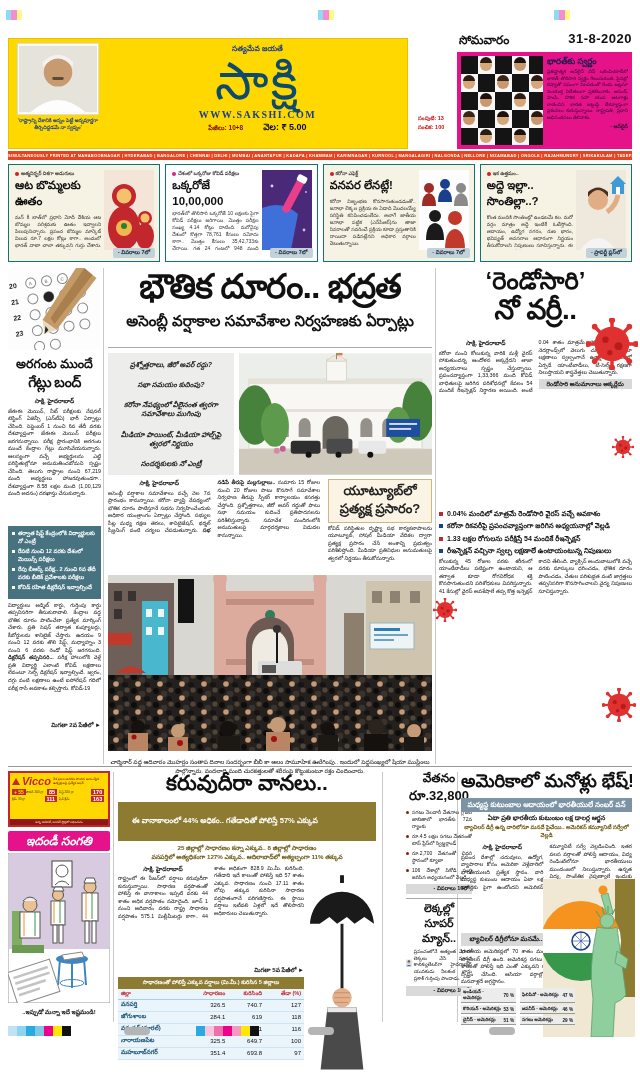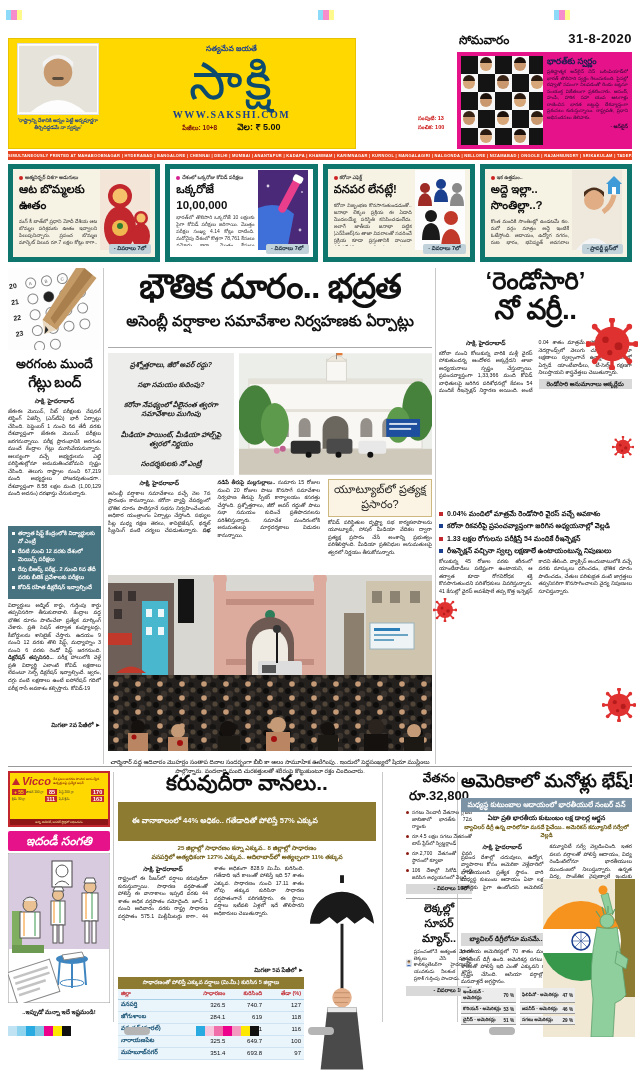--- a/index.html
+++ b/index.html
@@ -2,21 +2,21 @@
 <html><head>
 <meta charset="utf-8">
 <style>
 *{margin:0;padding:0;box-sizing:border-box}
 body{background:#fff;font-family:"Liberation Sans",sans-serif;color:#111}
 #paper{position:relative;width:640px;height:1075px;background:#fff;overflow:hidden}
 
 .regmark{position:absolute;top:10px;width:16px;height:10px;opacity:.45;
  background:linear-gradient(90deg,#00aeef 0 33%,#ec008c 33% 66%,#fff200 66% 100%)}
 
-#yellow{position:absolute;left:8px;top:38px;width:348px;height:111px;background:#ffd800;border:1px solid #e6c200;display:flex;padding:4px;gap:9px}
+#yellow{position:absolute;left:8px;top:38px;width:400px;height:111px;background:#ffd800;border:1px solid #e6c200;display:flex;padding:4px;gap:9px}
 .mast-left{width:90px;display:flex;flex-direction:column;align-items:center}
 .founder-frame{width:82px;height:72px;background:#fff;border:1px solid #ddd;padding:1px}
 .founder-quote{font-size:5px;color:#1b3f8f;font-weight:bold;text-align:center;line-height:1.35;margin-top:2px}
 .mast-center{flex:1;text-align:center;overflow:hidden}
 .motto{font-size:7.5px;color:#1b3f8f;font-weight:bold;margin-top:1px}
 .logo{font-size:52px;line-height:1.02;color:#0c4a6e;font-weight:400;letter-spacing:2px}
 .url{font-family:"Liberation Serif",serif;font-size:10px;font-weight:bold;color:#1b3f8f;letter-spacing:1.5px;margin-top:1px}
 .mast-meta{display:flex;justify-content:center;gap:20px;margin-top:2px;align-items:baseline}
 .pages{font-size:6.5px;color:#7a1010;font-weight:bold}
 .price{font-size:9px;color:#111;font-weight:800}
@@ -24,21 +24,21 @@
 #daylbl{position:absolute;left:459px;top:33px;font-size:12px;font-weight:800}
 #datelbl{position:absolute;left:552px;top:31px;width:80px;text-align:right;font-size:13px;font-weight:800;letter-spacing:.5px}
 #goldbox{position:absolute;left:457px;top:52px;width:175px;height:97px;background:#e6128a;padding:4px;display:flex;gap:4px}
 .gold-text{flex:1;overflow:hidden}
 .gold-title{font-size:8.5px;color:#101c4e;font-weight:800;margin-bottom:1px}
 .gold-body{font-size:4.7px;color:#2a0a34;line-height:1.4;text-align:justify}
 .gold-sign{font-size:5px;font-weight:bold;text-align:right;color:#2a0a34;margin-top:1px}
 #printline{position:absolute;left:8px;top:151px;width:624px;height:9px;background:#e8431f;color:#fff;font-size:4px;font-weight:bold;line-height:9px;text-align:center;letter-spacing:.3px;white-space:nowrap;overflow:hidden}
 
 #teasers{position:absolute;left:8px;top:164px;width:624px;height:98px;display:flex;gap:5px}
-.teaser{flex:1;border:5px solid #0f766e;background:#f6f2e4;position:relative;padding:5px 5px 11px 6px;display:flex;gap:3px}
+.teaser{flex:1;border:1px solid #0f766e;background:#f6f2e4;position:relative;padding:5px 5px 11px 6px;display:flex;gap:3px}
 .teaser.white{background:#fff}
 .t-text{flex:1;overflow:hidden}
 .kicker{font-size:5px;font-weight:bold;color:#444}
 .dot{display:inline-block;width:4px;height:4px;border-radius:50%;background:#cc2222;margin-right:2px;vertical-align:middle}
 .dot.mag{background:#d6218f}
 .t-head{font-size:11.5px;font-weight:800;color:#101010;margin:2px 0 3px}
 .t-body{font-size:5px;color:#333;text-align:justify;line-height:1.4}
 .t-img{width:50px;height:80px;flex:none;align-self:center}
 .t-tag{position:absolute;right:4px;bottom:3px;background:#c2d2da;color:#123;font-size:5.5px;font-weight:bold;padding:1px 5px;border-radius:2px}
 
@@ -58,21 +58,21 @@
 
 #lead{position:absolute;left:108px;top:268px;width:324px}
 .lead-head{font-size:34px;font-weight:800;text-align:center;letter-spacing:-1px;line-height:1.08;height:40px;overflow:hidden;white-space:nowrap}
 .lead-deck{font-size:15px;font-weight:bold;text-align:center;padding:4px 0 14px;border-bottom:1px solid #aaa;white-space:nowrap;overflow:hidden}
 .lead-mid{display:flex;gap:5px;margin-top:5px;height:122px}
 .lead-points{width:126px;background:#ededeb;padding:7px 8px;font-style:italic;font-weight:bold;font-size:7px;line-height:1.3;color:#222;display:flex;flex-direction:column;justify-content:space-between;text-align:center}
 .lead-body{margin-top:4px;height:92px;overflow:hidden;position:relative}
 .lead-cols{width:212px;column-count:2;column-gap:7px;font-size:5.3px;text-align:justify;line-height:1.42;height:92px}
 .dateline{font-weight:800;text-align:center;font-size:6px;margin-bottom:2px}
 .yt-col{position:absolute;right:0;top:0;width:104px}
-.yt-box{background:#fbf4e4;border:1px solid #cdb97f;padding:3px;text-align:center;font-weight:400;font-size:11px;color:#222}
+.yt-box{background:#fbf4e4;border:1px solid #cdb97f;padding:3px;text-align:center;font-weight:700;font-size:13px;color:#222}
 .yt-body{font-size:5.3px;text-align:justify;margin-top:2px;line-height:1.4}
 .caption{font-size:6px;line-height:1.45;text-align:center;color:#111;margin-top:3px}
 
 #noworry{position:absolute;left:439px;top:268px;width:193px}
 .nw-h1{font-size:24px;font-weight:800;text-align:center;line-height:1.1}
 .nw-h2{font-size:28px;font-weight:800;text-align:center;letter-spacing:-.5px}
 .nw-cols{column-count:2;column-gap:6px;font-size:5.3px;text-align:justify;line-height:1.42;overflow:hidden;margin-top:6px}
 #nwc1{height:166px}
 #nwc2{height:158px;margin-top:3px}
 .nw-band{background:#d9d9d9;font-weight:800;font-size:6px;text-align:center;padding:1px;margin:2px 0}

